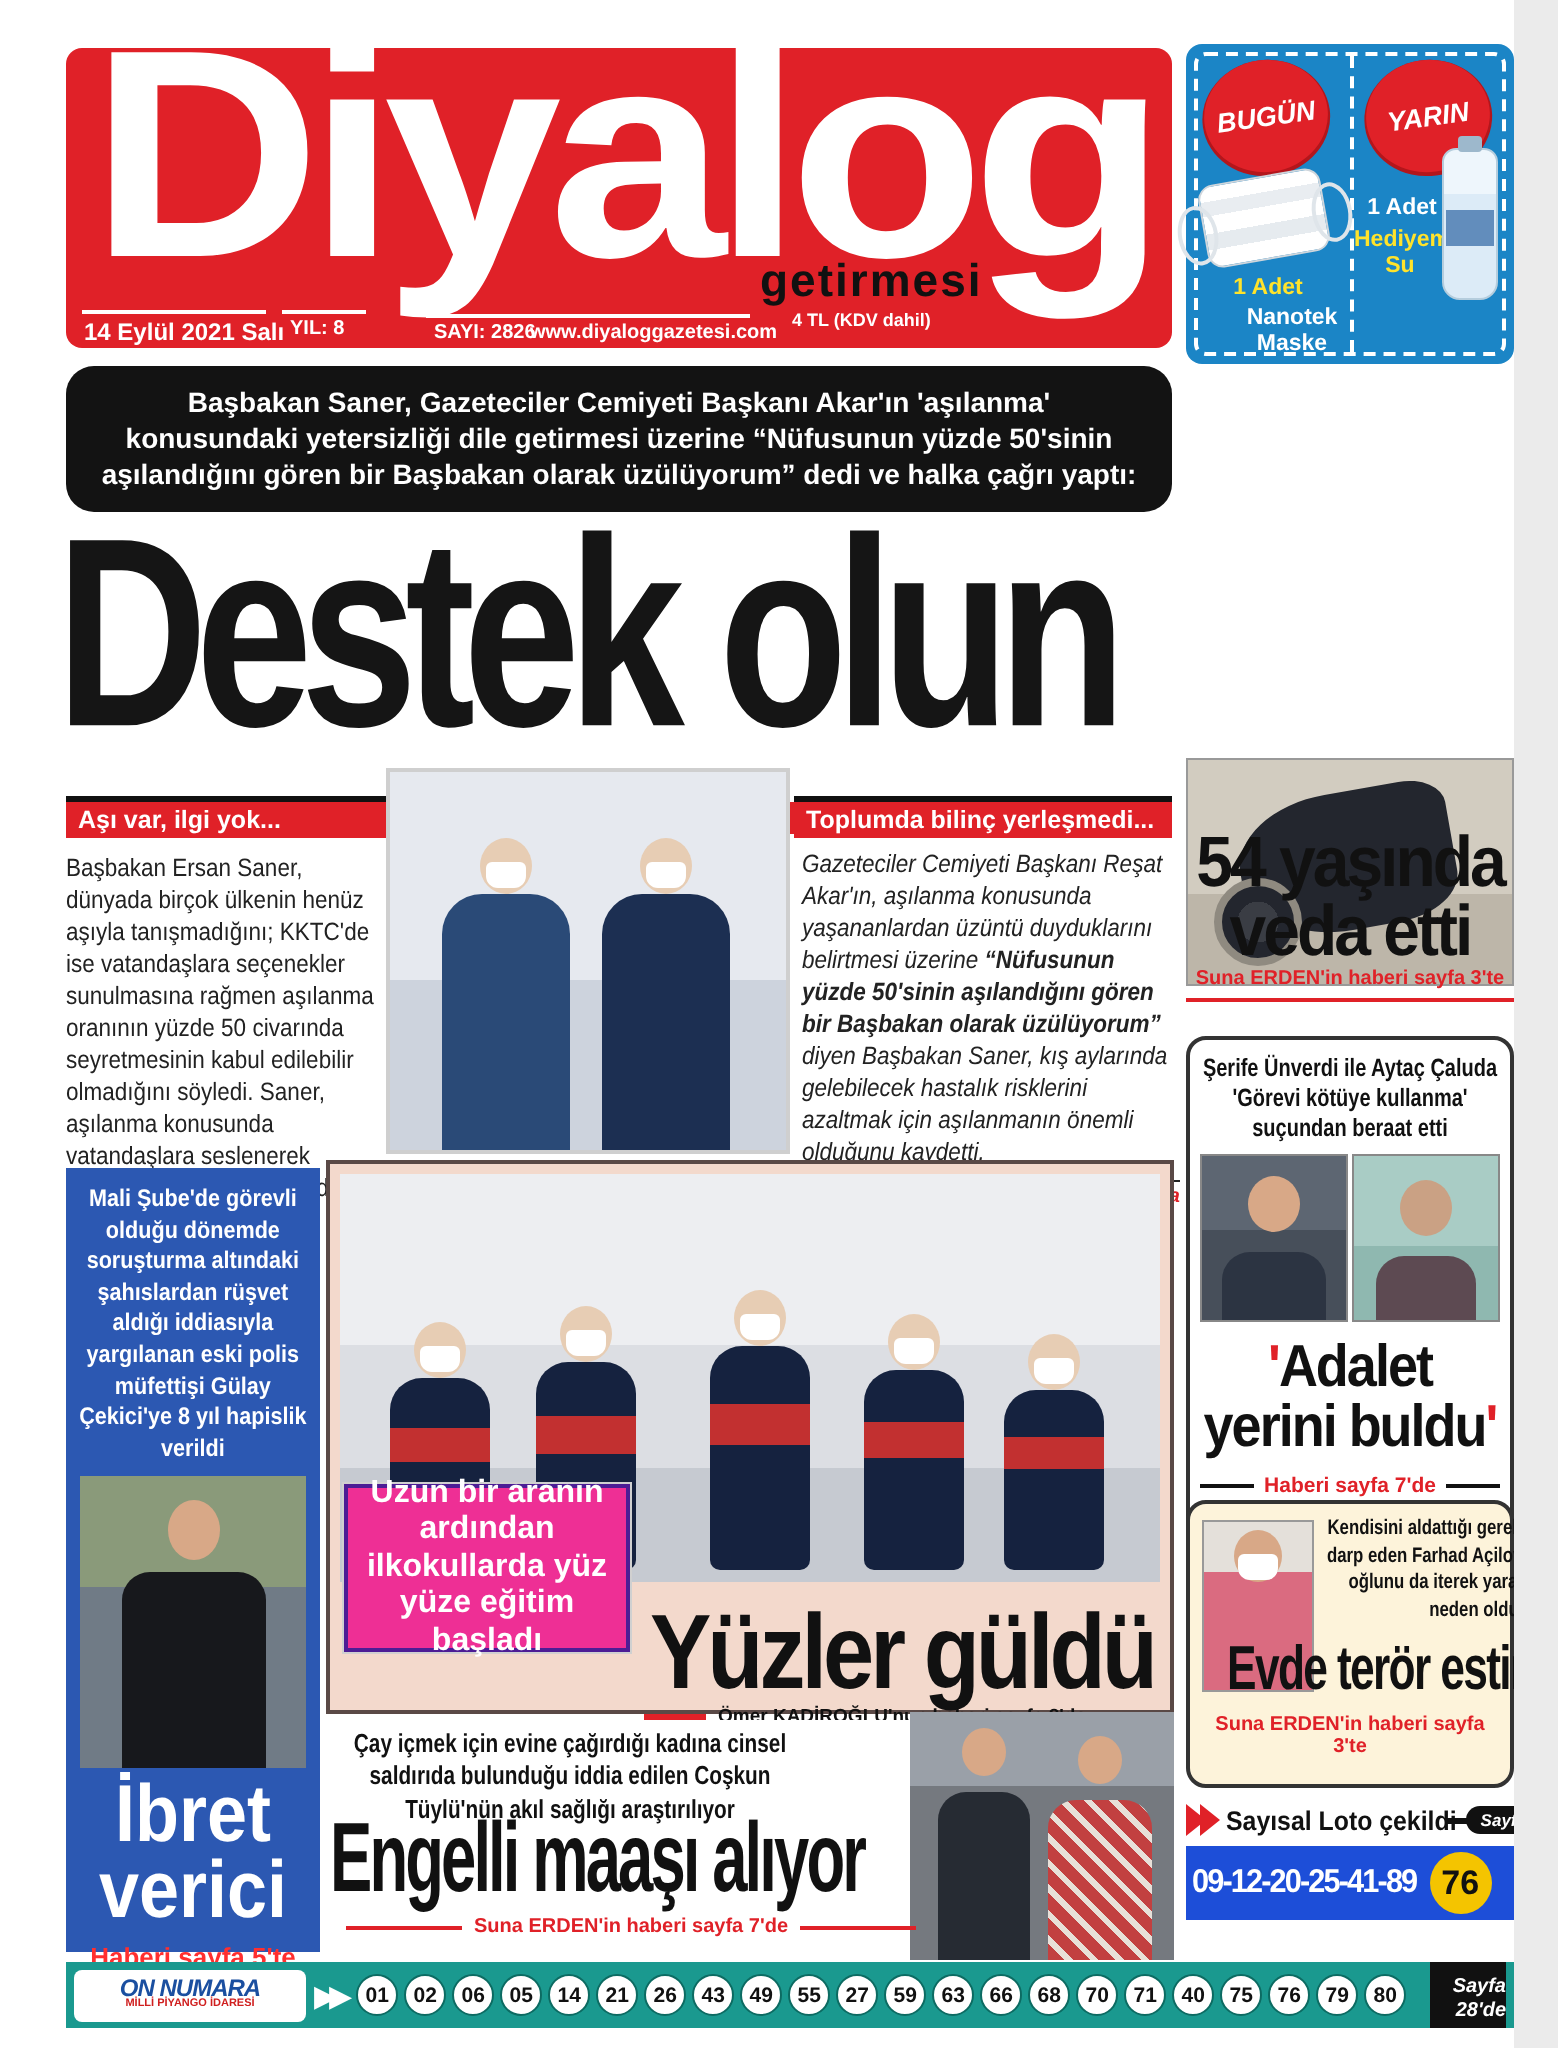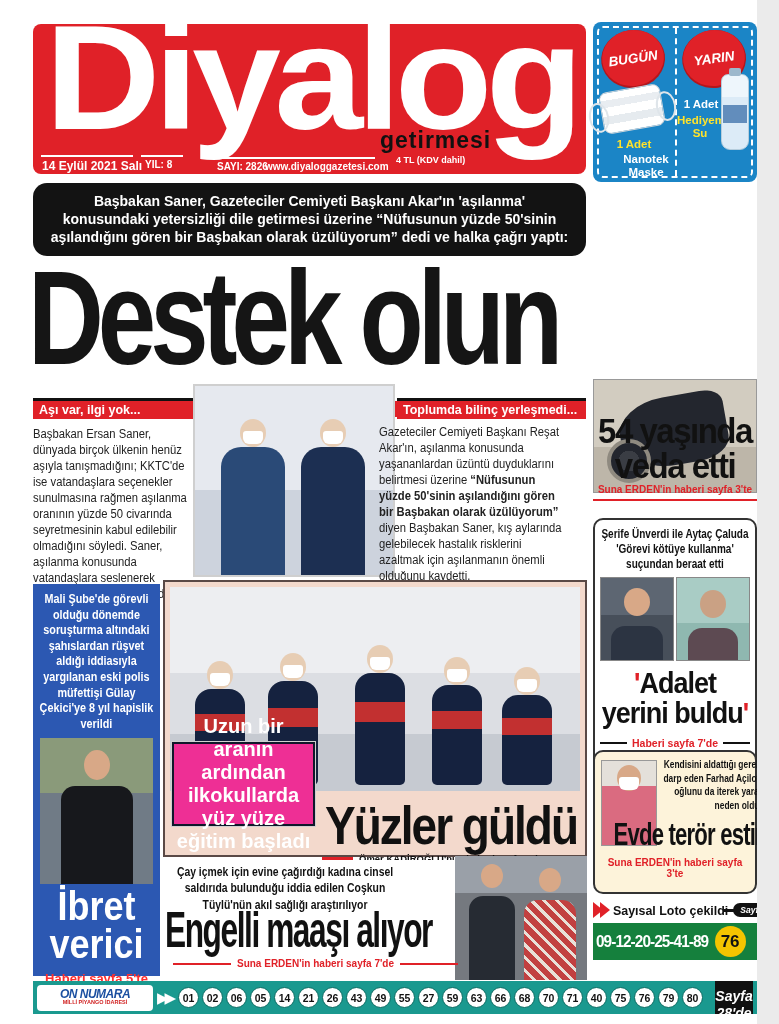--- a/index.html
+++ b/index.html
@@ -48,21 +48,21 @@
   .ibret { left:33px; top:584px; width:127px; height:392px; background:#2c58b2; color:#fff; text-align:center; padding:8px 6px; }
   .ibret-intro { font-size:12px; font-weight:bold; line-height:1.3; }
   .ibret-photo { width:113px; height:146px; margin:6px auto 4px; background:linear-gradient(180deg,#8a9a7a 0 38%,#707b86 38% 100%); }
   .ibret-head { font-size:36px; font-weight:bold; line-height:.95; transform:scaleY(1.12); margin-top:8px; }
   .ref-red { color:#ff2f2f; font-size:13px; font-weight:bold; margin-top:10px; }
 
   
   .kidsbox { left:163px; top:580px; width:424px; height:277px; border:2px solid #5a4946; background:#f3d9cc; padding:5px; }
   .kids-photo { width:100%; height:204px; background:linear-gradient(180deg,#edeef1 0 42%,#dcdee3 42% 72%,#c6cad1 72% 100%); }
   .kid { position:absolute; bottom:6px; width:50px; height:104px; border-radius:16px 16px 5px 5px; background:linear-gradient(180deg,#15223f 0 26%,#c23030 26% 44%,#15223f 44% 100%); }
-  .pinknote { position:absolute; left:7px; top:160px; width:143px; height:84px; background:#ee2f95; border:2px solid #0f172a; box-shadow:0 0 0 1px #d0d0d0; color:#fff; font-weight:bold; font-size:20px; line-height:1.15; display:flex; align-items:center; justify-content:center; text-align:center; padding:2px; }
+  .pinknote { position:absolute; left:7px; top:160px; width:143px; height:84px; background:#ee2f95; border:2px solid #4c1d95; box-shadow:0 0 0 1px #d0d0d0; color:#fff; font-weight:bold; font-size:16px; line-height:1.15; display:flex; align-items:center; justify-content:center; text-align:center; padding:2px; }
   .yuzler-head { margin:8px 0 0 152px; text-align:center; color:#111; font-weight:bold; font-size:46px; letter-spacing:-2px; line-height:1; transform:scaleY(1.15); transform-origin:center top; white-space:nowrap; }
   .byline-row { display:flex; align-items:center; gap:6px; margin:8px 0 0 152px; }
   .byline-row .rl { flex:1; height:4px; background:#e02128; }
   .byline-row .tt { font-size:9.5px; font-weight:bold; color:#111; white-space:nowrap; }
 
   
   .engelli { left:163px; top:860px; width:424px; height:120px; background:#fff; }
   .engelli-photo { position:absolute; right:0; top:-4px; width:132px; height:124px; background:linear-gradient(180deg,#9aa0a8 0 30%,#75797f 30% 100%); }
   .engelli-intro { position:absolute; left:2px; top:4px; width:300px; text-align:center; font-size:13px; font-weight:bold; line-height:1.25; color:#111; }
   .engelli-head { position:absolute; left:2px; top:42px; white-space:nowrap; font-size:44px; font-weight:bold; letter-spacing:-2px; color:#111; transform:scale(.72,1.12); transform-origin:left top; }
@@ -101,33 +101,33 @@
   .evde-head { text-align:center; color:#111; font-weight:bold; font-size:27px; white-space:nowrap; letter-spacing:-1px; margin-top:4px; transform:scale(.82,1.15); transform-origin:center top; }
   .evde-by { text-align:center; color:#e02128; font-size:10px; font-weight:bold; margin-top:9px; }
 
   .loto { top:902px; }
   .loto-head { display:flex; align-items:center; gap:3px; }
   .tri { width:0; height:0; border-left:10px solid #e02128; border-top:8px solid transparent; border-bottom:8px solid transparent; }
   .tri.t2 { margin-left:-6px; }
   .loto-title { font-size:13.5px; font-weight:bold; color:#111; white-space:nowrap; transform:scaleX(.92); transform-origin:left center; }
   .loto-pill { margin-left:-8px; background:#111; color:#fff; font-size:8.5px; font-style:italic; font-weight:bold; padding:2px 7px; border-radius:9px; white-space:nowrap; position:relative; }
   .loto-pill:before { content:""; position:absolute; left:-10px; top:50%; width:12px; height:3px; background:#111; margin-top:-1.5px; }
-  .loto-bar { margin-top:5px; height:37px; background:#15803d; display:flex; align-items:center; padding:0 3px; }
+  .loto-bar { margin-top:5px; height:37px; background:#1d4ed8; display:flex; align-items:center; padding:0 3px; }
   .loto-nums { color:#fff; font-weight:bold; font-size:16.5px; letter-spacing:-1px; white-space:nowrap; transform:scaleX(.93); transform-origin:left center; }
   .bonus { margin-left:-2px; width:31px; height:31px; background:#f4c400; border-radius:50%; color:#111; font-weight:bold; font-size:17px; display:flex; align-items:center; justify-content:center; flex:none; }
 
   
   .teal { left:33px; top:981px; width:724px; height:33px; background:#1a998f; display:flex; align-items:center; padding:0 4px; gap:4px; }
   .on-logo { width:116px; height:26px; background:#fff; border-radius:4px; text-align:center; line-height:1; padding-top:3px; flex:none; }
   .on-logo .t1 { color:#1b4fa0; font-size:12px; font-weight:bold; font-style:italic; letter-spacing:-.5px; }
   .on-logo .t2 { color:#d02020; font-size:5.5px; font-weight:bold; }
   .chev { color:#fff; font-size:15px; letter-spacing:-4px; flex:none; margin-right:2px; }
   .balls { display:flex; gap:3px; flex:1; }
   .ball { width:21px; height:21px; background:#fff; border:1px solid #0c6b62; border-radius:50%; color:#111; font-weight:bold; font-size:10.5px; display:flex; align-items:center; justify-content:center; flex:none; }
-  .sayfa28 { width:38px; height:33px; background:#111; color:#fff; font-size:14px; font-style:italic; font-weight:bold; text-align:center; line-height:1.2; padding-top:7px; flex:none; }
+  .sayfa28 { width:38px; height:33px; background:#111; color:#fff; font-size:10px; font-style:italic; font-weight:bold; text-align:right; line-height:1.2; padding-top:7px; flex:none; }
 
   .graystrip { left:757px; top:0; width:22px; height:1024px; background:#ebebeb; }
 </style>
 </head>
 <body>
 
 <div id="page">
 
   <div class="abs masthead">
     <div class="mast-title">Diyalog</div>
@@ -175,21 +175,21 @@
         <span class="fmask"></span>
       </div>
   </div>
 
   <div class="lead-col" style="left:33px;top:426px;width:158px;">
     <div class="sqz90"><span>Başbakan Ersan Saner, dünyada birçok ülkenin henüz aşıyla tanışmadığını; KKTC'de ise vatandaşlara seçenekler sunulmasına rağmen aşılanma oranının yüzde 50 civarında seyretmesinin kabul edilebilir olmadığını söyledi. Saner, aşılanma konusunda vatandaşlara seslenerek</span>
     <b>“herkes destek olmalı”</b>
     <span>dedi.</span></div>
   </div>
 
-  <div class="lead-col" style="left:379px;top:424px;width:189px;">
+  <div class="lead-col" style="left:401px;top:424px;width:189px;font-style:italic;">
     <div class="sqz90"><span>Gazeteciler Cemiyeti Başkanı Reşat Akar'ın, aşılanma konusunda yaşananlardan üzüntü duyduklarını belirtmesi üzerine</span>
     <b>“Nüfusunun yüzde 50'sinin aşılandığını gören bir Başbakan olarak üzülüyorum”</b>
     <span>diyen Başbakan Saner, kış aylarında gelebilecek hastalık risklerini azaltmak için aşılanmanın önemli olduğunu kaydetti.</span></div>
     <div class="refline">Haberi sayfa 6'da</div>
   </div>
 
   <div class="abs ibret">
     <div class="ibret-intro sqz90">Mali Şube'de görevli olduğu dönemde soruşturma altındaki şahıslardan rüşvet aldığı iddiasıyla yargılanan eski polis müfettişi Gülay Çekici'ye 8 yıl hapislik verildi</div>
     <div class="ph ibret-photo">
       <span class="p-body" style="bottom:0;width:72px;height:98px;background:#17181c;"></span>

